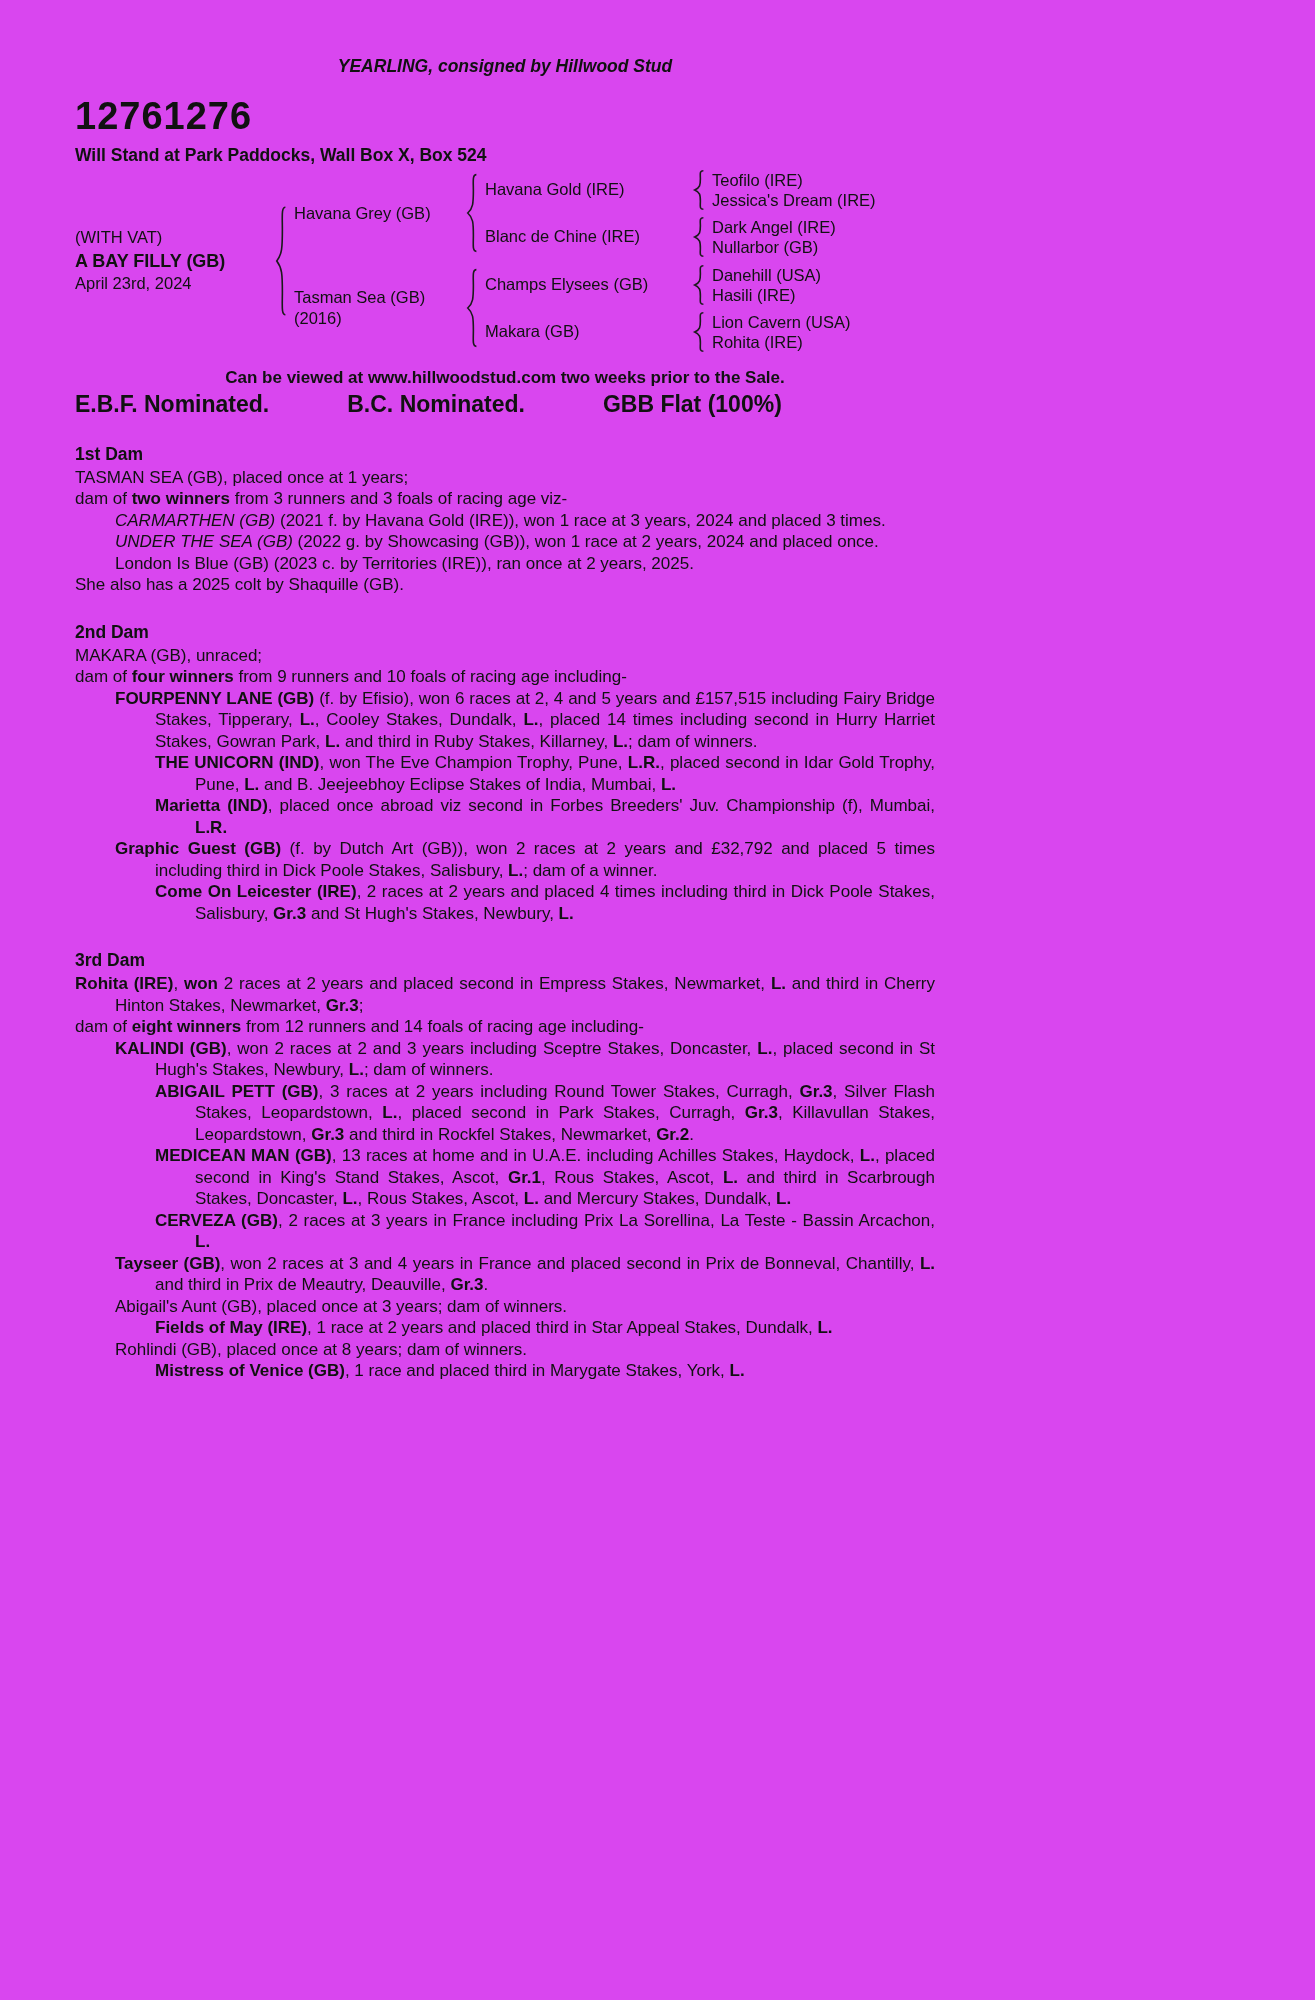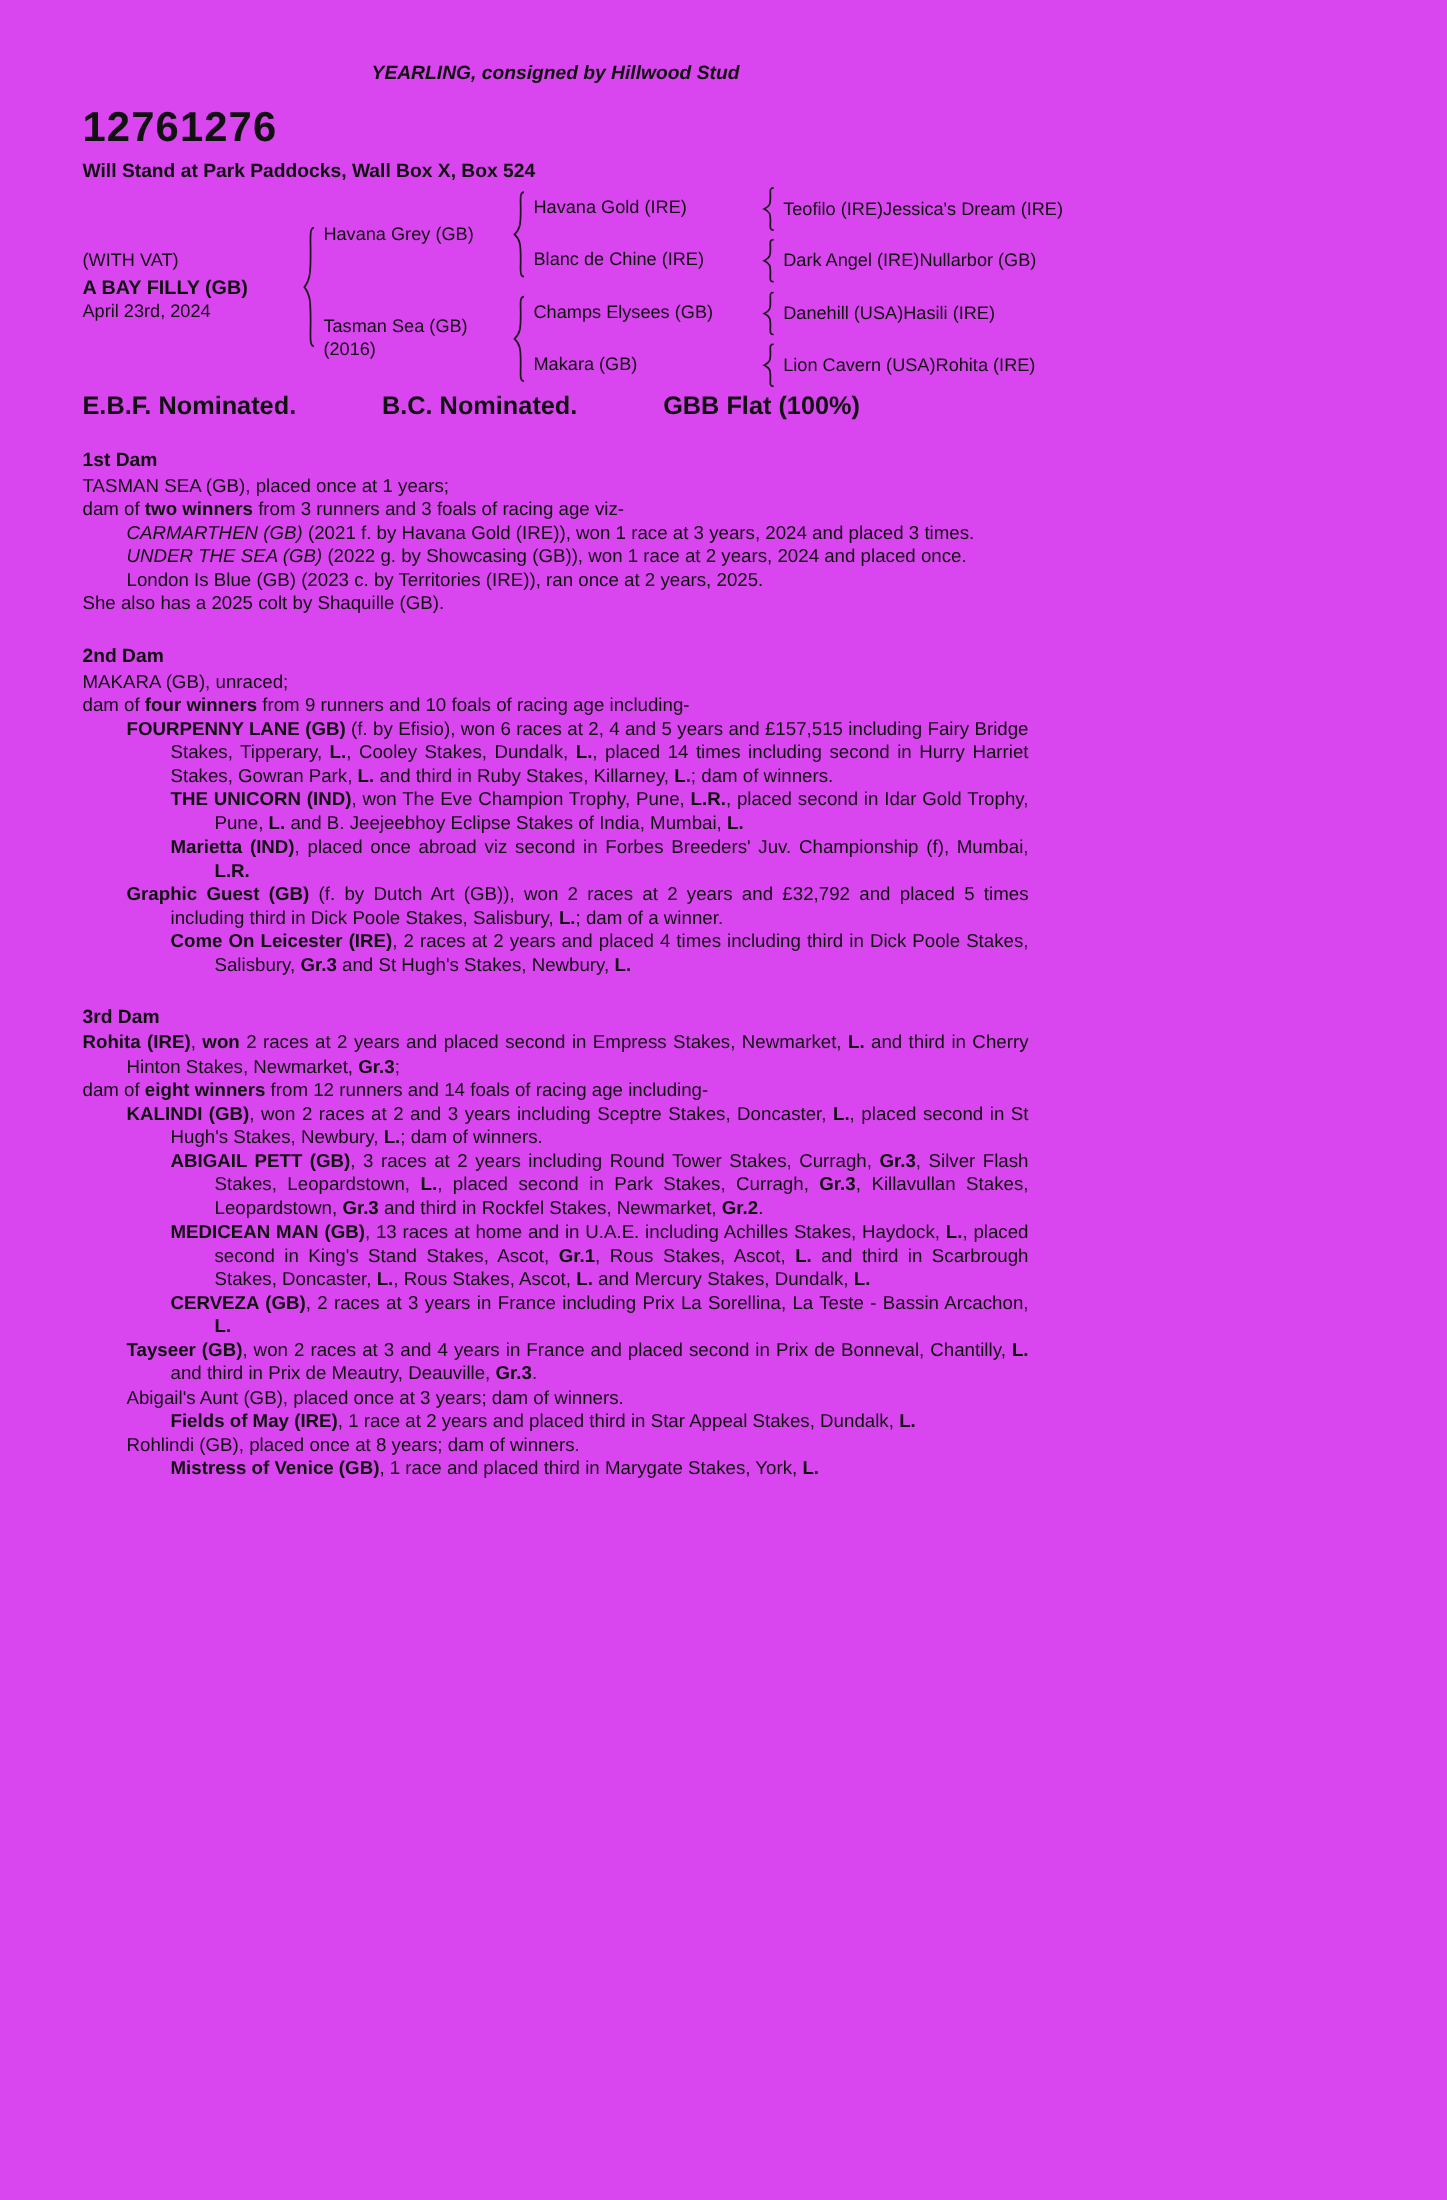--- a/index.html
+++ b/index.html
@@ -22,21 +22,21 @@
   .brace svg{display:block;width:15px;}
   .g1 svg{height:112px;}
   .g2 svg{height:80px;}
   .g3 svg{height:40px;}
   .tree{display:flex;flex-direction:column;gap:8px;}
   .parent-row{display:flex;align-items:center;}
   .parent-name{width:168px;flex:0 0 auto;font-size:16.5px;line-height:1.3;}
   .gp-col{display:flex;flex-direction:column;gap:7px;}
   .gp-row{display:flex;align-items:center;}
   .gp-name{width:204px;flex:0 0 auto;font-size:16.5px;}
-  .ggp-col{display:flex;flex-direction:row;justify-content:center;}
+  .ggp-col{display:flex;flex-direction:column;justify-content:center;}
   .ggp{font-size:16.5px;line-height:20px;white-space:nowrap;}
 
   .viewing{text-align:center;font-weight:bold;font-size:17px;margin-top:16px;}
   .noms{display:flex;justify-content:flex-start;gap:78px;font-weight:bold;font-size:23px;margin-top:3px;}
 
   .dam-section{margin-top:26px;}
   .dam-heading{font-size:17.5px;font-weight:bold;margin:0 0 2px 0;}
   .para{margin:0;font-size:17px;line-height:21.5px;text-align:justify;}
   .para.indent-0{padding-left:40px;text-indent:-40px;}
   .para.indent-1{padding-left:80px;text-indent:-40px;}
@@ -143,20 +143,21 @@
                 <div class="ggp">Lion Cavern (USA)</div>
                 <div class="ggp">Rohita (IRE)</div>
               </div>
             </div>
           </div>
         </div>
 
       </div>
     </div>
 
+    <div class="viewing">Can be viewed at www.hillwoodstud.com two weeks prior to the Sale.</div>
     <div class="noms">
       <span>E.B.F. Nominated.</span>
       <span>B.C. Nominated.</span>
       <span>GBB Flat (100%)</span>
     </div>
 
     <div>
         <section class="dam-section">
           <h2 class="dam-heading">1st Dam</h2>
           <p class="para indent-0"><span>TASMAN SEA (GB), placed once at 1 years;</span></p>

